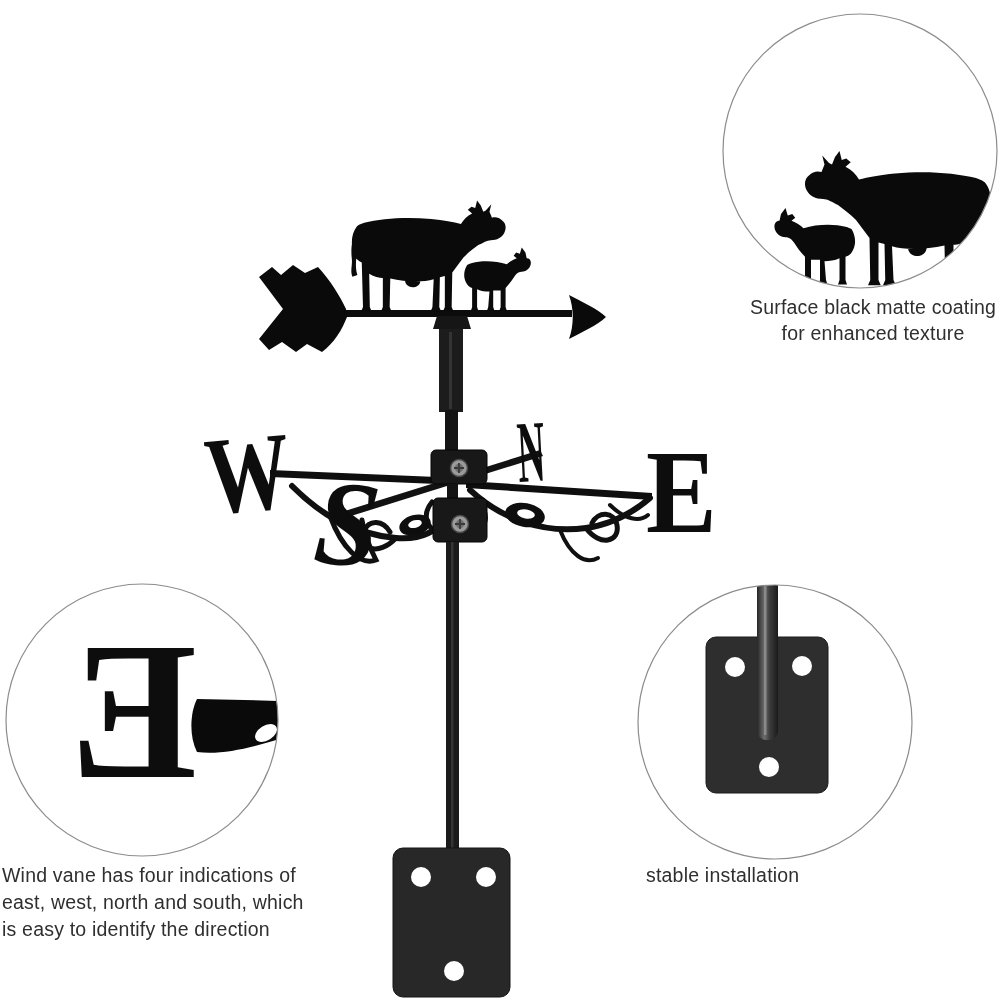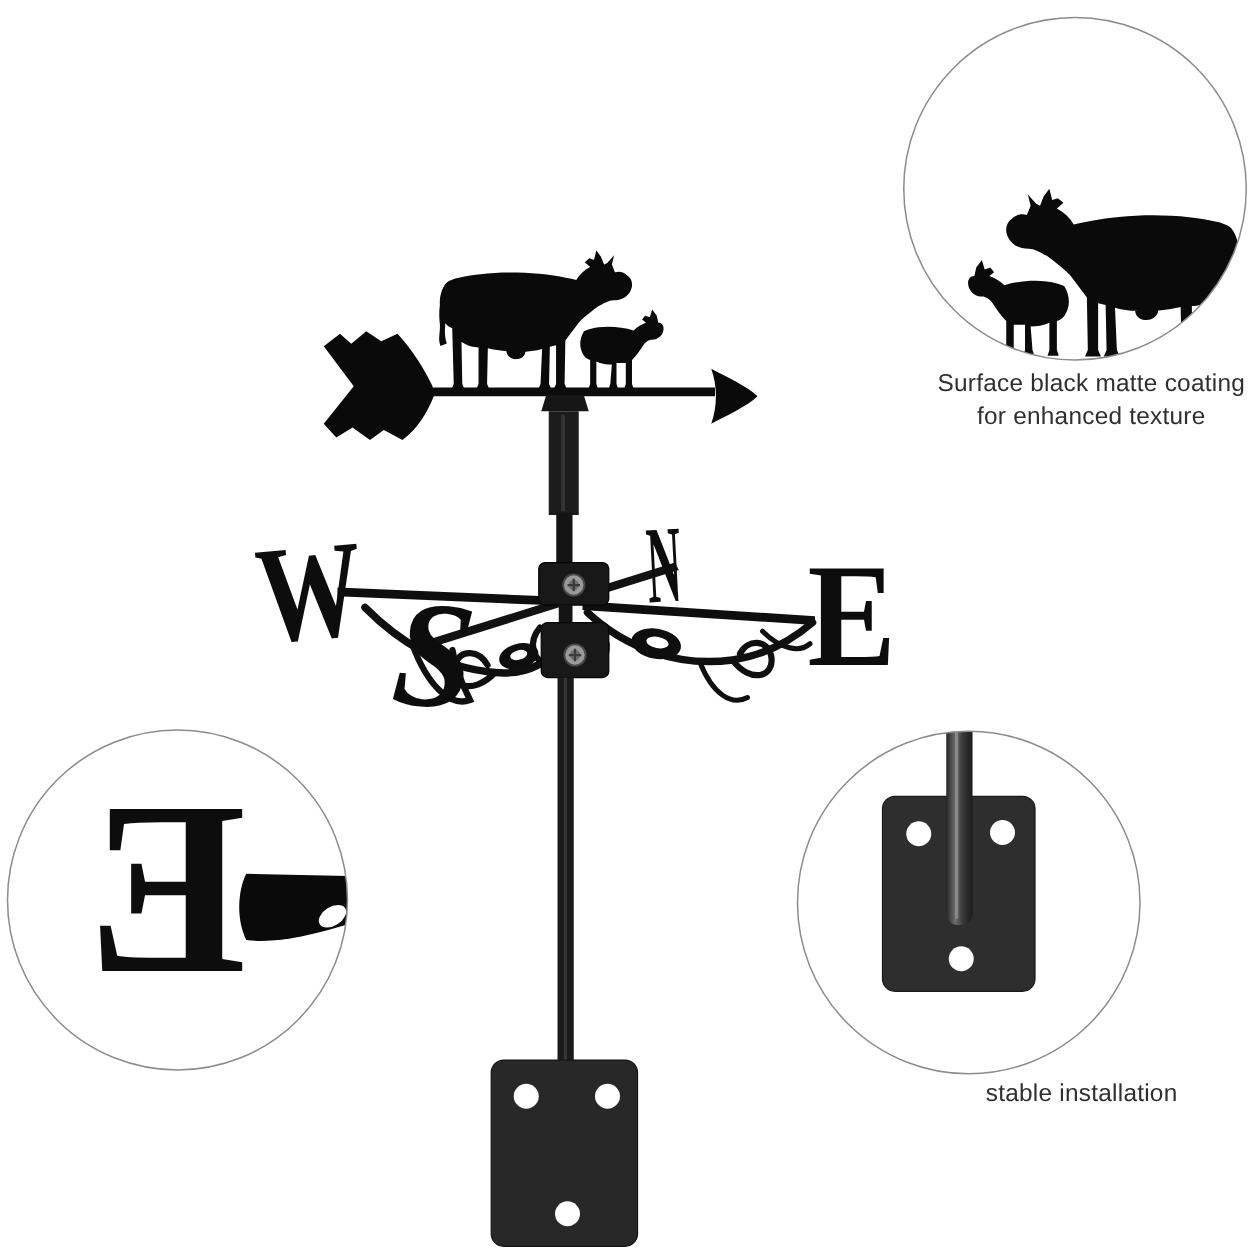--- a/index.html
+++ b/index.html
@@ -14,21 +14,21 @@
   .note{
     position:absolute;
     color:#2f2f2f;
     font-size:19.5px;
     line-height:27px;
     letter-spacing:0.2px;
   }
   #note-matte{left:740px;top:294px;width:266px;text-align:center;line-height:26px;}
   #note-directions{left:2px;top:862px;width:336px;text-align:left;}
   #note-holes{left:636px;top:862px;width:306px;text-align:left;line-height:26px;}
-  #note-holes .indent{padding-left:10px;text-align:right;}
+  #note-holes .indent{padding-left:10px;}
   .letter{font-family:"Liberation Serif", serif;font-weight:bold;fill:#0d0d0d;}
   .letter-italic{font-style:italic;}
   .sil{fill:#0a0a0a;}
   .scroll{stroke:#101010;fill:none;stroke-linecap:round;}
 </style>
 </head>
 <body>
 
 <div class="canvas">
 
@@ -200,18 +200,23 @@
     </g>
     <circle cx="775" cy="722" r="137" fill="none" stroke="#8c8c8c" stroke-width="1.2"></circle>
   </g>
 </svg>
 
   <div class="note" id="note-matte">
     <div>Surface black matte coating</div>
     <div>for enhanced texture</div>
   </div>
 
+  <div class="note" id="note-directions">
+    <div>Wind vane has four indications of</div>
+    <div>east, west, north and south, which</div>
+    <div>is easy to identify the direction</div>
+  </div>
 
   <div class="note" id="note-holes">
     <div class="indent">stable installation</div>
   </div>
 
 </div>
 
 </body></html>

